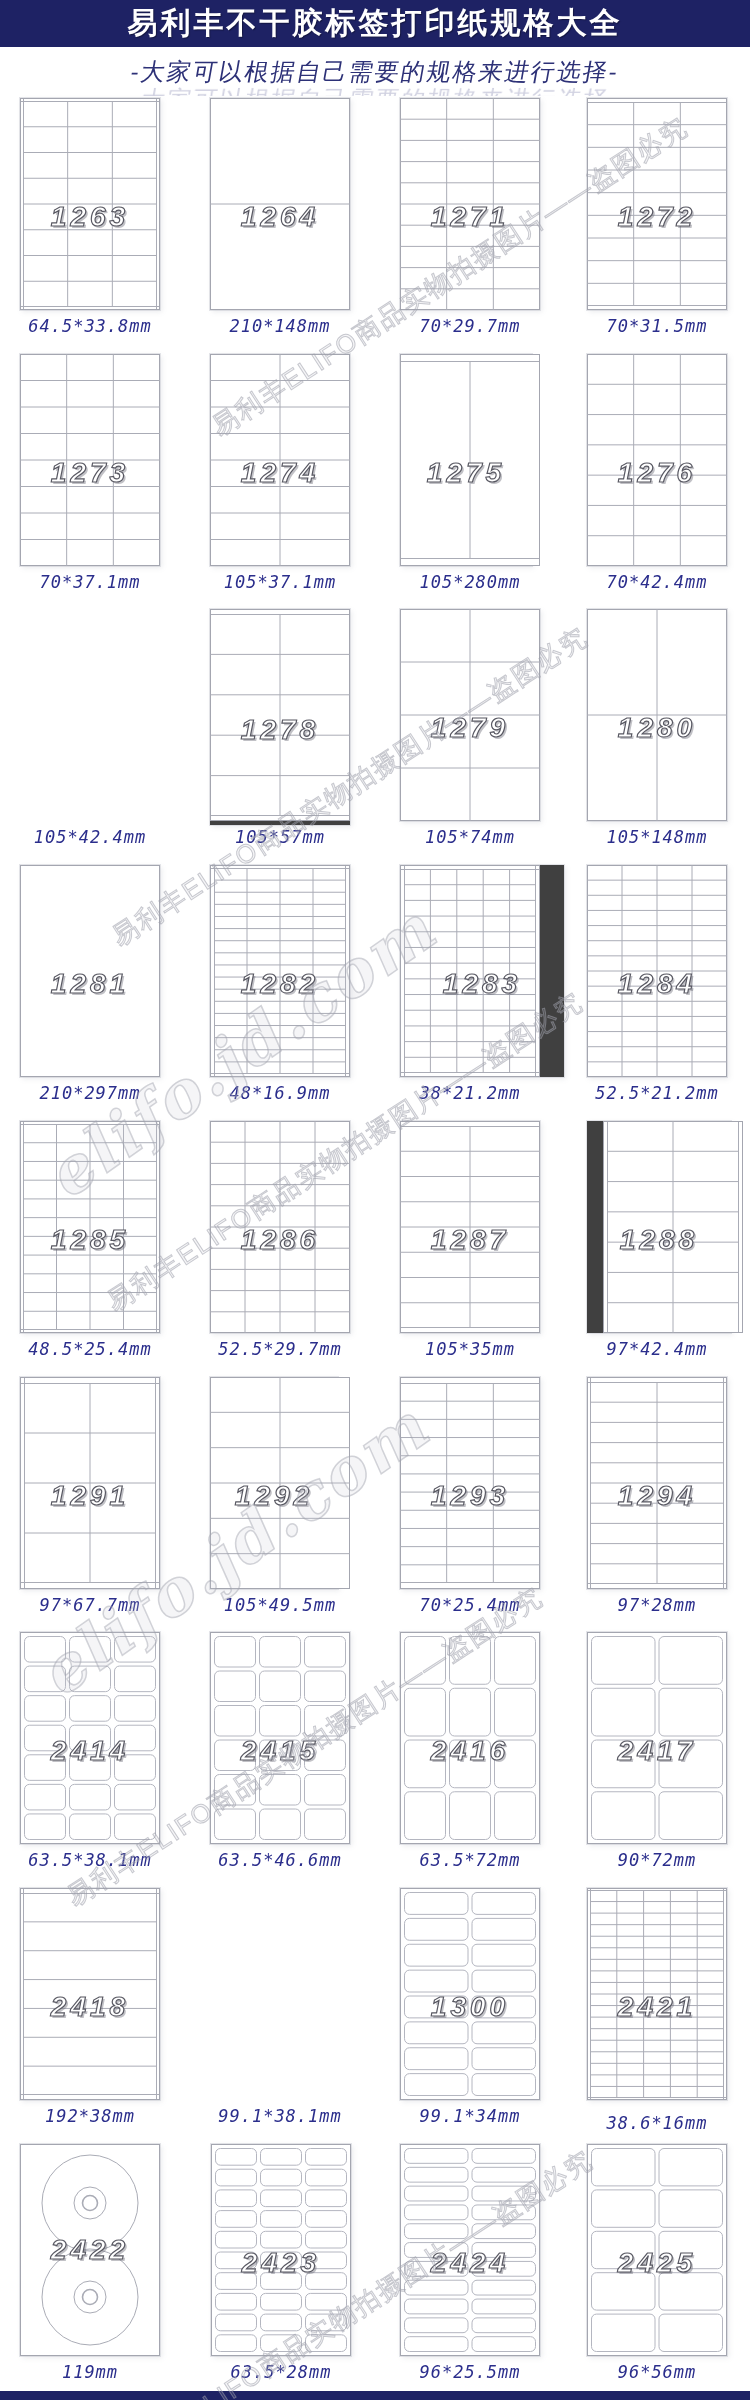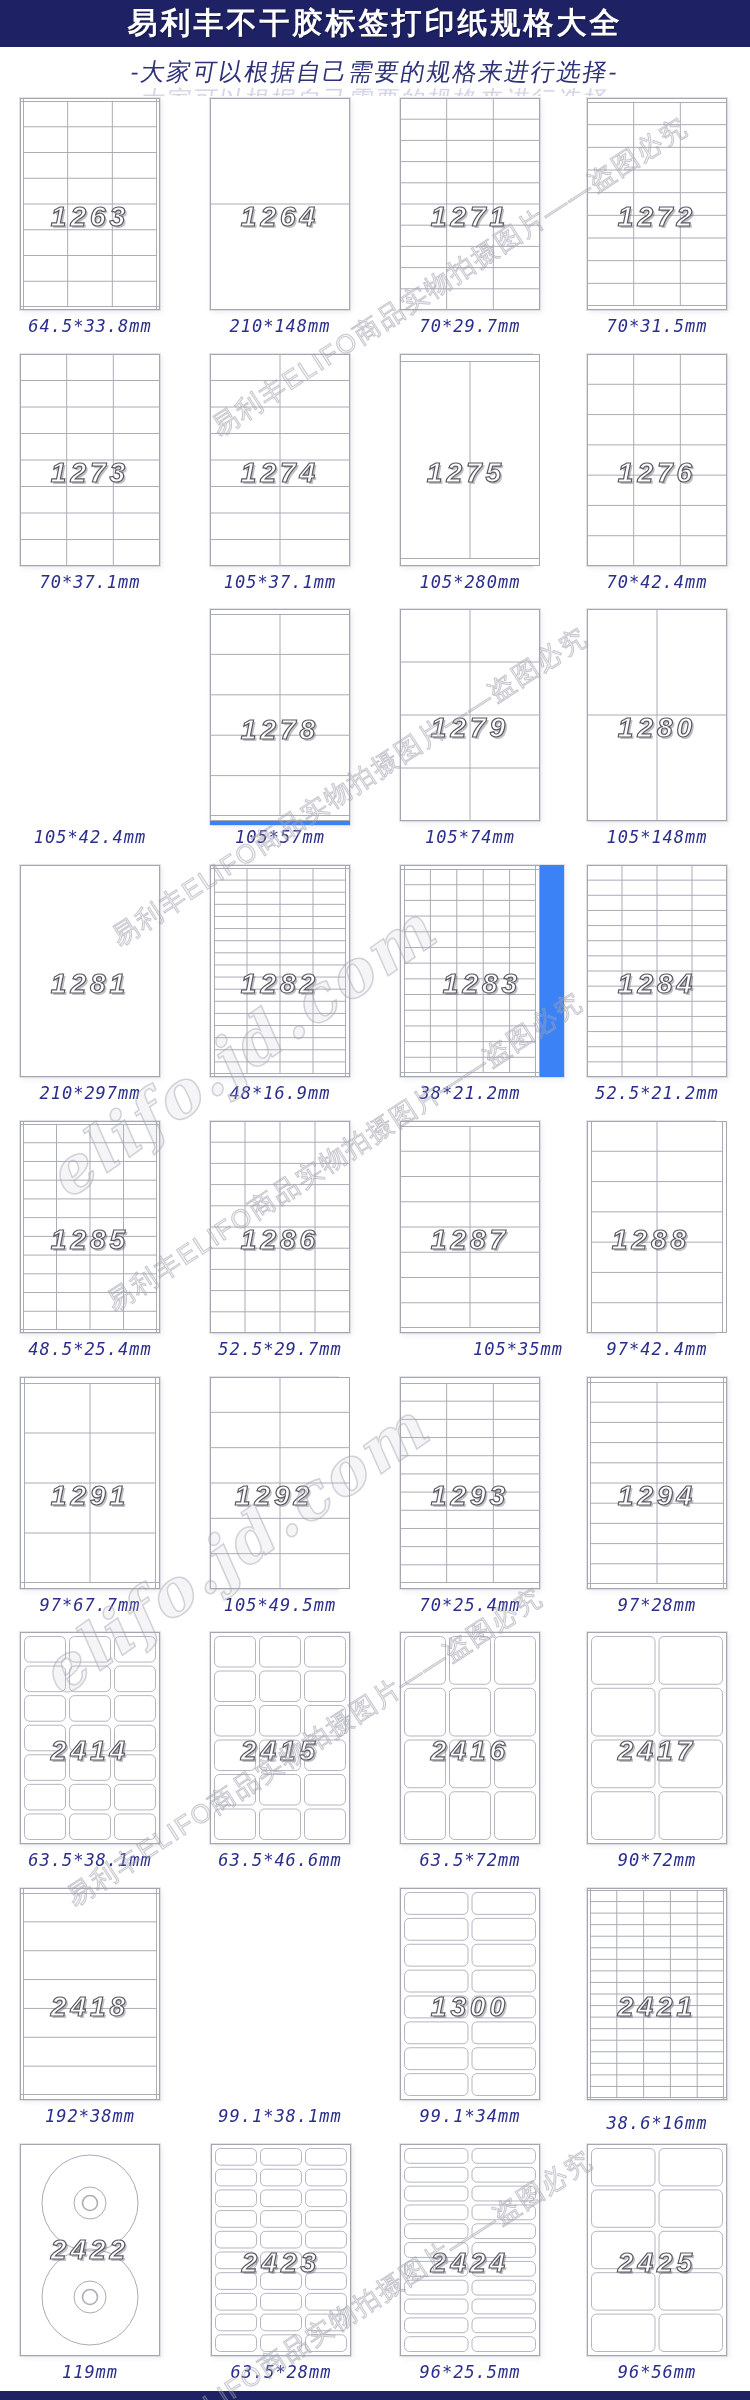--- a/index.html
+++ b/index.html
@@ -23,21 +23,21 @@
     font-size:24px;letter-spacing:2px;transform:skewX(-10deg);
     font-family:"Liberation Sans", sans-serif;
   }
   #page-subtitle-ghost{
     position:absolute;left:0;top:84px;width:750px;text-align:center;
     font-size:24px;letter-spacing:2px;transform:skewX(-10deg);
     opacity:.22;filter:blur(.6px);
   }
   .cell{position:absolute;width:186px;height:252px;}
   .sheet{
-    position:absolute;left:23px;top:0;background:#3b82f6;
+    position:absolute;left:23px;top:0;background:#404040;
     box-shadow:0 0 0 1px rgba(195,197,206,.45), 2px 2px 5px rgba(120,125,140,.15);
   }
   .sheet svg{display:block;}
   .model-num{
     position:absolute;left:50%;transform:translate(-50%,-50%);
     font-style:italic;font-weight:bold;font-size:28px;letter-spacing:4px;
     color:#ffffff;-webkit-text-stroke:1.2px #585862;
     text-shadow:2px 2px 0 rgba(100,100,112,.4);
     white-space:nowrap;
   }
@@ -408,24 +408,24 @@
           <line x1="0" y1="30.25" x2="140" y2="30.25" stroke="#aaacb6" stroke-width="1"></line>
           <line x1="0" y1="55.5" x2="140" y2="55.5" stroke="#aaacb6" stroke-width="1"></line>
           <line x1="0" y1="80.75" x2="140" y2="80.75" stroke="#aaacb6" stroke-width="1"></line>
           <line x1="0" y1="106" x2="140" y2="106" stroke="#aaacb6" stroke-width="1"></line>
           <line x1="0" y1="131.25" x2="140" y2="131.25" stroke="#aaacb6" stroke-width="1"></line>
           <line x1="0" y1="156.5" x2="140" y2="156.5" stroke="#aaacb6" stroke-width="1"></line>
           <line x1="0" y1="181.75" x2="140" y2="181.75" stroke="#aaacb6" stroke-width="1"></line>
         </svg>
         <div class="model-num" style="top: 56%;">1287</div>
       </div>
-      <div class="size-label" style="color: rgb(43, 46, 140); text-align: right;">105*35mm</div>
+      <div class="size-label" style="color: rgb(43, 46, 140);">105*35mm</div>
     </div>
     <div class="cell" style="left: 564px; top: 1121px;">
-      <div class="sheet" style="width: 128px; height: 212px;">
+      <div class="sheet" style="width: 128px; height: 212px; padding-left: 16px;">
         <svg width="140" height="212" viewBox="0 0 140 212">
           <rect x="0.5" y="0.5" width="139" height="211" fill="#ffffff" stroke="#a4a6b0"></rect>
           <line x1="4.5" y1="1" x2="4.5" y2="211" stroke="#aaacb6" stroke-width="1"></line>
           <line x1="135.5" y1="1" x2="135.5" y2="211" stroke="#aaacb6" stroke-width="1"></line>
           <line x1="70" y1="0" x2="70" y2="212" stroke="#aaacb6" stroke-width="1"></line>
           <line x1="4" y1="30.285714285714285" x2="136" y2="30.285714285714285" stroke="#aaacb6" stroke-width="1"></line>
           <line x1="4" y1="60.57142857142857" x2="136" y2="60.57142857142857" stroke="#aaacb6" stroke-width="1"></line>
           <line x1="4" y1="90.85714285714286" x2="136" y2="90.85714285714286" stroke="#aaacb6" stroke-width="1"></line>
           <line x1="4" y1="121.14285714285714" x2="136" y2="121.14285714285714" stroke="#aaacb6" stroke-width="1"></line>
           <line x1="4" y1="151.42857142857142" x2="136" y2="151.42857142857142" stroke="#aaacb6" stroke-width="1"></line>

